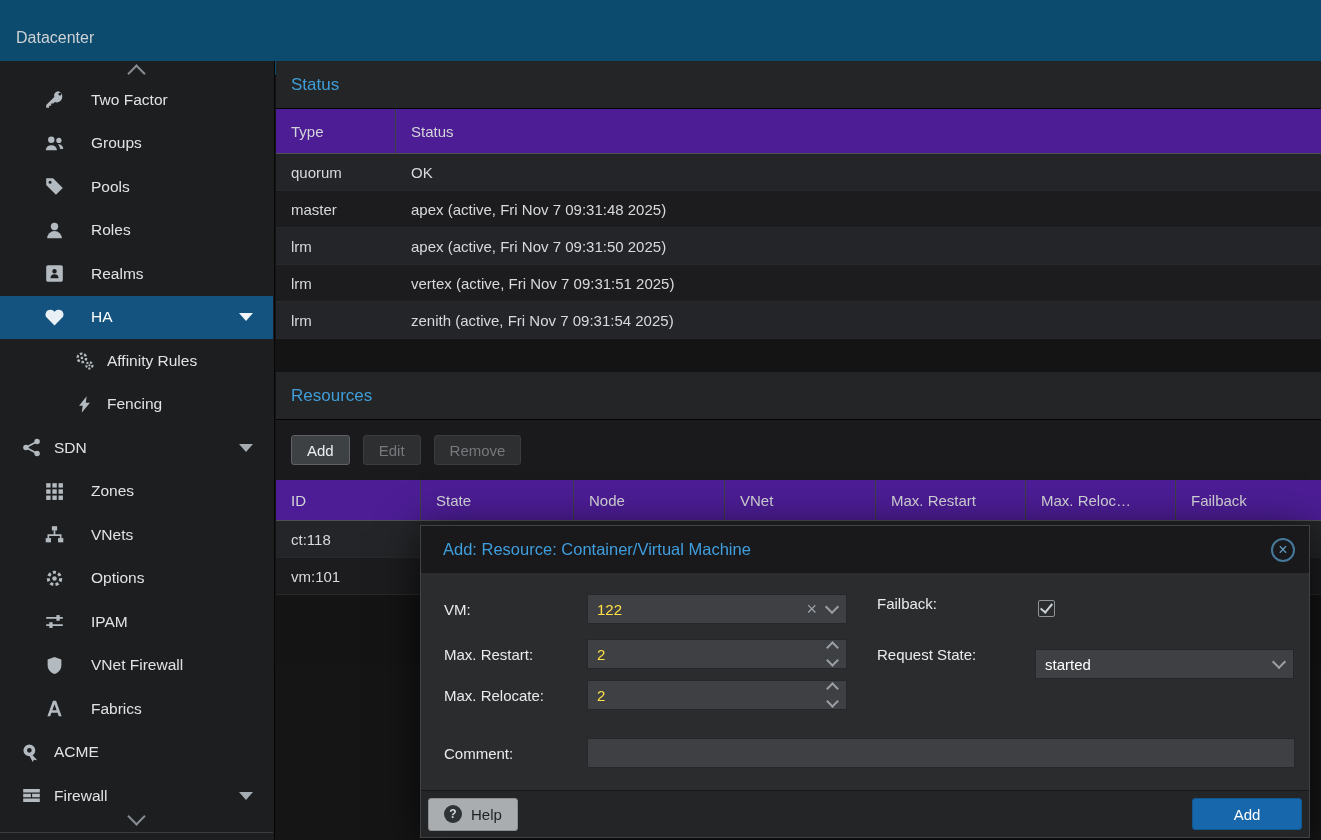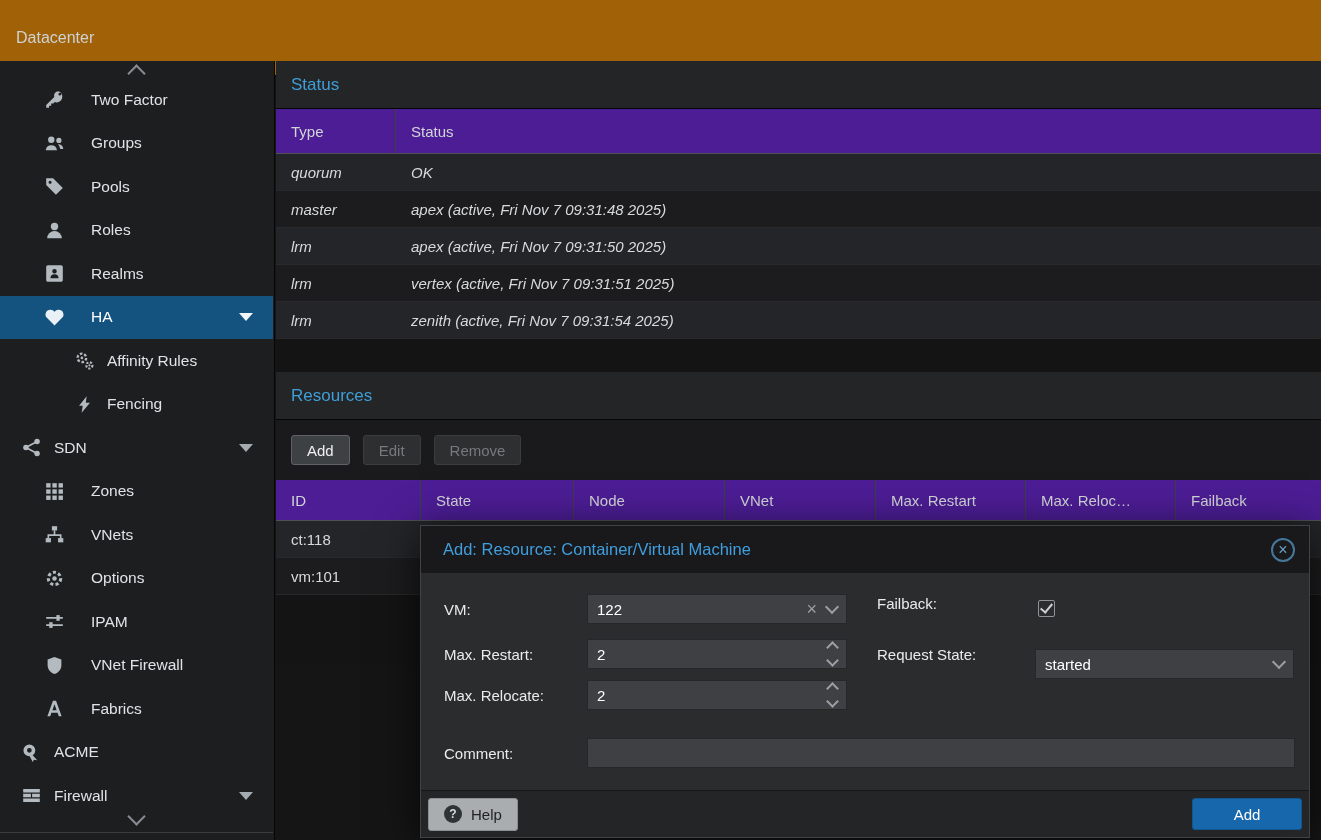--- a/index.html
+++ b/index.html
@@ -5,21 +5,21 @@
   html,body{margin:0;padding:0;}
   body{
     width:1321px;height:840px;overflow:hidden;position:relative;
     background:#151516;
     font-family:"Liberation Sans", sans-serif;
     -webkit-font-smoothing:antialiased;
   }
   
   .topbar{
     position:absolute;left:0;top:0;width:1321px;height:76px;
-    background:#a16207;border-bottom:1px solid #020202;
+    background:#0c4a6e;border-bottom:1px solid #020202;
     display:flex;align-items:center;box-sizing:border-box;padding-left:16px;
     color:#ced2d5;font-size:16px;
   }
   
   .sidebar{
     position:absolute;left:0;top:61px;width:275px;height:779px;
     background:#1d1e1f;border-right:1px solid #060606;box-sizing:border-box;
     overflow:hidden;
   }
   .scroll-strip{position:absolute;left:0;right:1px;display:flex;align-items:center;justify-content:center;background:#1d1e1f;}
@@ -60,21 +60,21 @@
     display:grid;align-items:stretch;color:#d2d5d7;font-size:15px;
   }
   .thead .th{display:flex;align-items:center;padding-left:15px;border-right:1px solid #3e3f41;box-sizing:border-box;}
   .thead .th:last-child{border-right:none;}
   .status-thead{grid-template-columns:120px 1fr;height:44px;}
   .res-thead{grid-template-columns:145px 153px 151px 151px 150px 150px 1fr;height:40px;}
   .rows .tr{
     height:37px;display:grid;align-items:center;
     color:#d7d9db;font-size:15px;border-bottom:1px solid #29292b;box-sizing:border-box;
   }
-  .status-rows .tr{grid-template-columns:120px 1fr;font-style:italic;}
+  .status-rows .tr{grid-template-columns:120px 1fr;}
   .res-rows .tr{grid-template-columns:145px 153px 151px 151px 150px 150px 1fr;}
   .rows .tr:nth-child(odd){background:#242528;}
   .rows .tr:nth-child(even){background:#1c1c1e;}
   .rows .td{padding-left:15px;overflow:hidden;white-space:nowrap;}
   .spacer{height:33px;}
   
   .toolbar{height:60px;display:flex;align-items:center;gap:13px;padding-left:15px;background:#1a1a1c;}
   .btn{height:30px;padding:0 15px;border-radius:3px;font-size:15px;display:flex;align-items:center;box-sizing:border-box;}
   .btn.enabled{background:#3d4144;border:1px solid #5e6266;color:#eceef0;cursor:pointer;}
   .btn.disabled{background:#2d2f31;border:1px solid #3a3c3e;color:#77797c;}
@@ -94,21 +94,21 @@
     font-size:16px;line-height:1;cursor:pointer;box-sizing:border-box;
   }
   .dlg-body{position:relative;height:218px;}
   .f-label{position:absolute;height:30px;display:flex;align-items:center;color:#e9ebec;font-size:15px;}
   .field{
     position:absolute;height:30px;background:#3e4044;border:1px solid #26272a;box-sizing:border-box;
     display:flex;align-items:center;padding:0 9px;gap:10px;
   }
   .f-in{
     flex:1;min-width:0;background:transparent;border:none;outline:none;
-    color:#ffffff;font-size:15px;font-family:"Liberation Sans",sans-serif;padding:0;
+    color:#fde047;font-size:15px;font-family:"Liberation Sans",sans-serif;padding:0;
   }
   .sel-text{flex:1;color:#ffffff;font-size:15px;}
   .clear-x{color:#9aa0a6;font-size:18px;line-height:1;cursor:pointer;}
   .dd-chev{width:8px;height:8px;border:solid #9aa0a6;border-width:0 2px 2px 0;transform:rotate(45deg);margin-top:-4px;flex:none;cursor:pointer;}
   .spin{margin-left:auto;display:flex;flex-direction:column;gap:4px;align-items:center;cursor:pointer;}
   .s-up{width:7px;height:7px;border:solid #9aa0a6;border-width:2px 2px 0 0;transform:rotate(-45deg);display:block;}
   .s-down{width:7px;height:7px;border:solid #9aa0a6;border-width:0 2px 2px 0;transform:rotate(45deg);display:block;}
   .cb{
     position:absolute;width:17px;height:17px;border:1px solid #8e9397;border-radius:2px;
     display:flex;align-items:center;justify-content:center;box-sizing:border-box;cursor:pointer;background:transparent;

